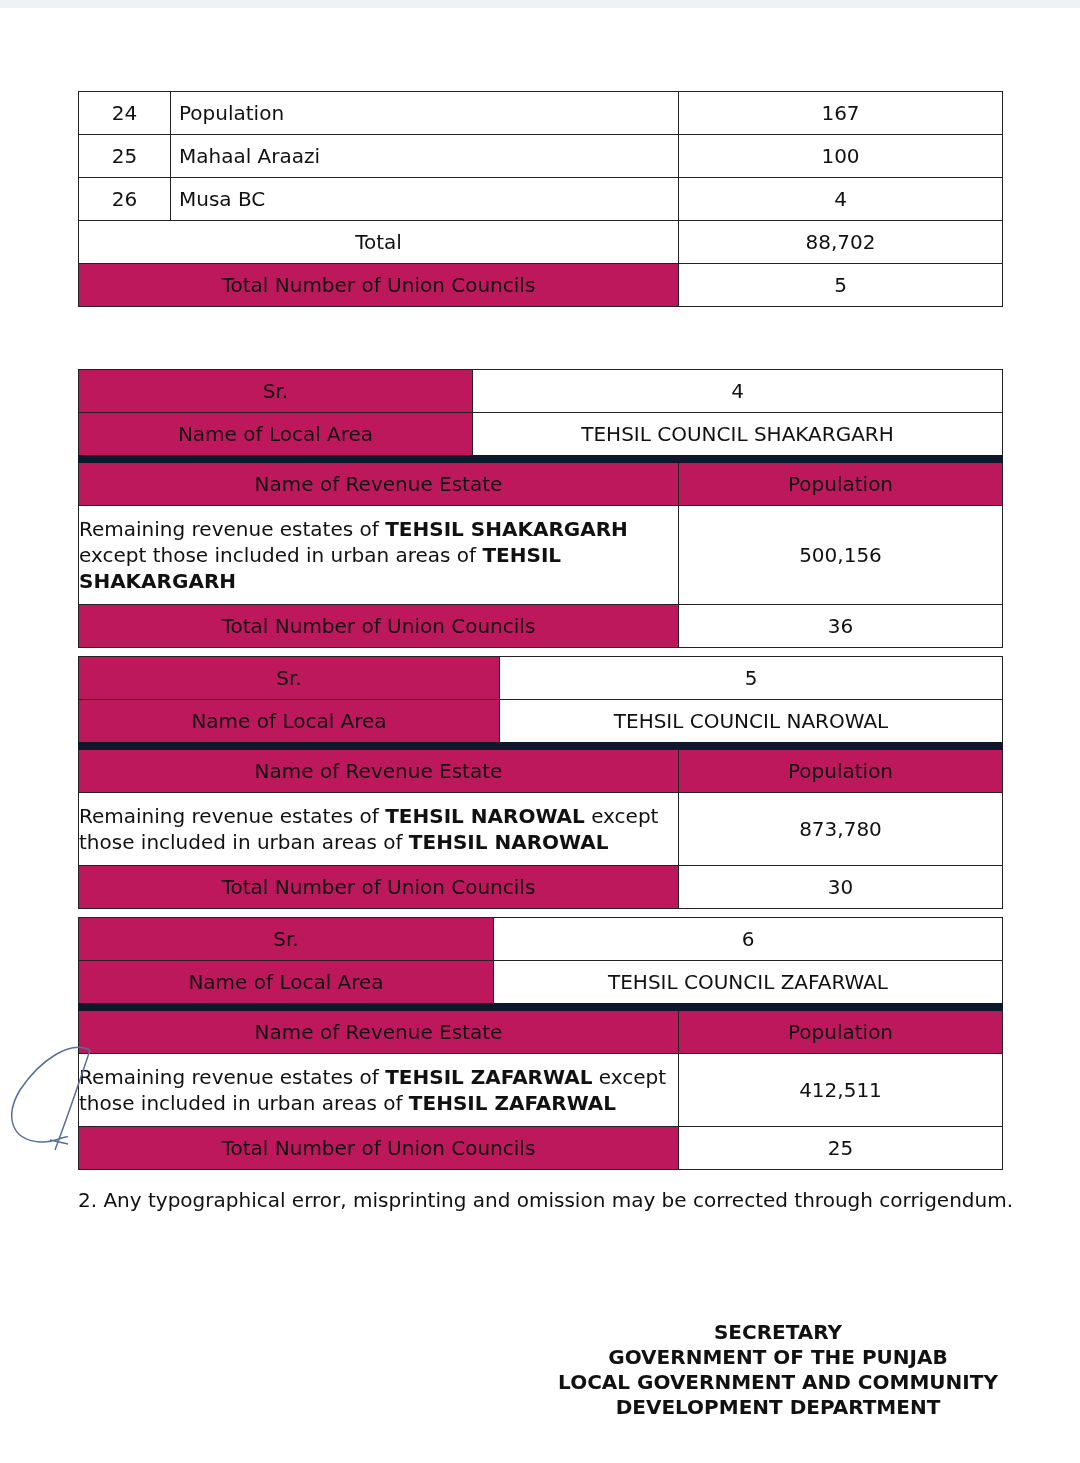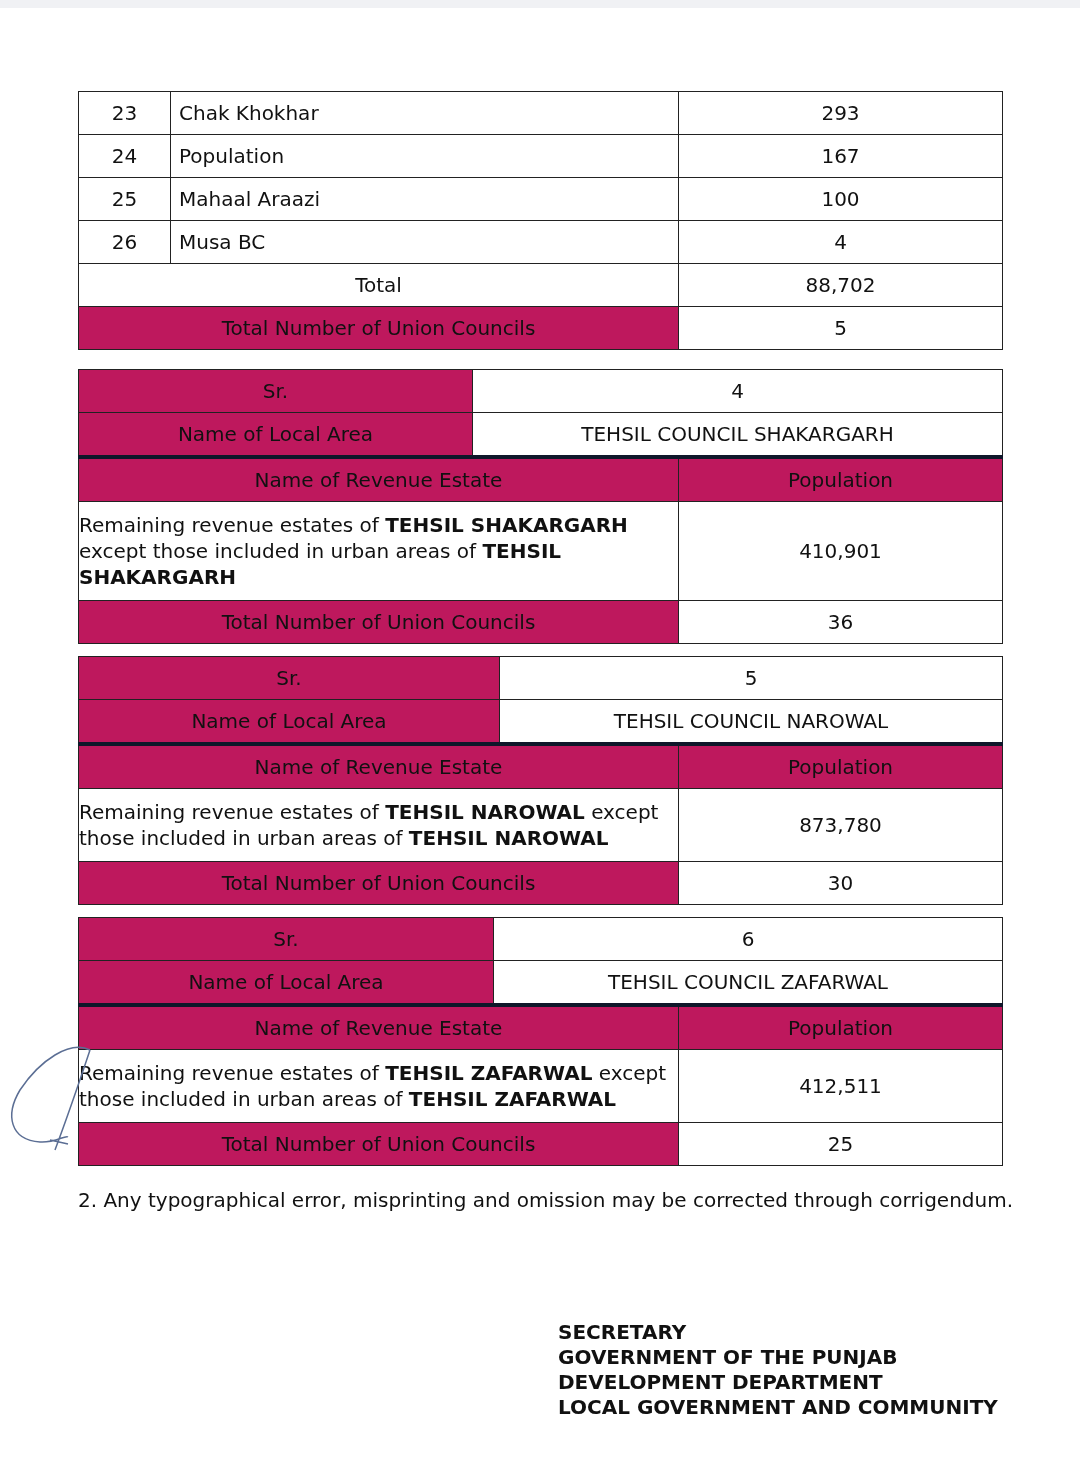--- a/index.html
+++ b/index.html
@@ -6,48 +6,43 @@
     body {
       width: 1080px; height: 1463px; background: #ffffff; position: relative;
       font-family: "DejaVu Sans", sans-serif; color: #111; overflow: hidden;
     }
     .topbar { position: absolute; left: 0; top: 0; width: 1080px; height: 8px; background: #f0f1f4; }
     table { position: absolute; border-collapse: collapse; table-layout: fixed; font-size: 20px; }
     td { border: 1.5px solid #222; padding: 0 8px; height: 42px; vertical-align: middle; }
     .c { text-align: center; }
     .b { font-weight: normal; }
     .g { background: #be185d; }
-    .thick-top td { border-top: 4px solid #0f172a; margin-top: 24px; }
+    .thick-top td { border-top: 8px solid #0f172a; margin-top: 24px; }
     .desc { line-height: 26px; padding: 10px 0; }
     #t1 { left: 78px; top: 91px; width: 924px; }
     #t2 { left: 78px; top: 369px; width: 924px; }
     #t3 { left: 78px; top: 656px; width: 924px; }
     #t4 { left: 78px; top: 917px; width: 924px; }
     .note { position: absolute; left: 78px; top: 1188px; font-size: 20px; text-align: center; }
-    .sig { position: absolute; left: 558px; top: 1320px; width: 440px; 
+    .sig { position: absolute; left: 558px; top: 1320px; width: 440px; text-align: center;
            font-weight: bold; font-size: 20px; line-height: 25px; }
     .scribble { position: absolute; left: 0; top: 1040px; }
   </style>
 </head>
 <body>
 
 <div class="topbar"></div>
 
 <table id="t1">
   <colgroup>
       <col style="width:92px">
       <col style="width:508px">
       <col style="width:324px">
     </colgroup>
   <tbody>
-      <tr>
-    <td class="c">23</td>
-    <td>Chak Khokhar</td>
-    <td class="c">293</td>
-  </tr>
   <tr>
     <td class="c">24</td>
     <td>Population</td>
     <td class="c">167</td>
   </tr>
   <tr>
     <td class="c">25</td>
     <td>Mahaal Araazi</td>
     <td class="c">100</td>
   </tr>
@@ -81,21 +76,21 @@
   <tr>
     <td class="c b g">Name of Local Area</td>
     <td colspan="2" class="c">TEHSIL COUNCIL SHAKARGARH</td>
   </tr>
   <tr class="thick-top">
     <td colspan="2" class="c b g">Name of Revenue Estate</td>
     <td class="c b g">Population</td>
   </tr>
   <tr>
     <td colspan="2" class="desc"><span>Remaining revenue estates of </span><b>TEHSIL SHAKARGARH</b><span> except those included in urban areas of </span><b>TEHSIL SHAKARGARH</b></td>
-    <td class="c b">410,901</td>
+    <td class="c b">500,156</td>
   </tr>
   <tr>
     <td colspan="2" class="c b g">Total Number of Union Councils</td>
     <td class="c">36</td>
   </tr>
 </tbody>
   </table>
 
 <table id="t3">
   <colgroup>
@@ -159,15 +154,15 @@
 
 <svg class="scribble" width="110" height="120" viewBox="0 0 110 120">
   <path d="M90 10 C 70 0, 40 20, 20 50 C 5 75, 10 100, 40 102 C 55 103, 65 95, 68 97 M90 10 C 80 40, 70 70, 55 110 M50 100 L 68 104" fill="none" stroke="#5b6e94" stroke-width="1.5"></path>
 </svg>
 
 <div class="note">2. Any typographical error, misprinting and omission may be corrected through corrigendum.</div>
 
 <div class="sig">
   <div>SECRETARY</div>
   <div>GOVERNMENT OF THE PUNJAB</div>
+  <div>LOCAL GOVERNMENT AND COMMUNITY</div>
   <div>DEVELOPMENT DEPARTMENT</div>
-  <div>LOCAL GOVERNMENT AND COMMUNITY</div>
 </div>
 
 </body></html>

